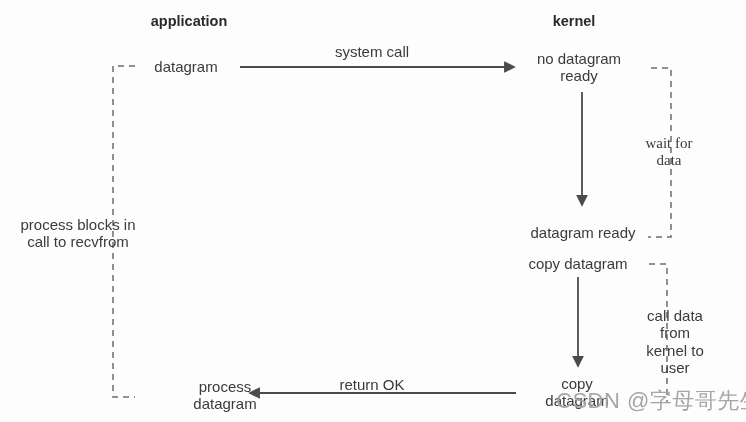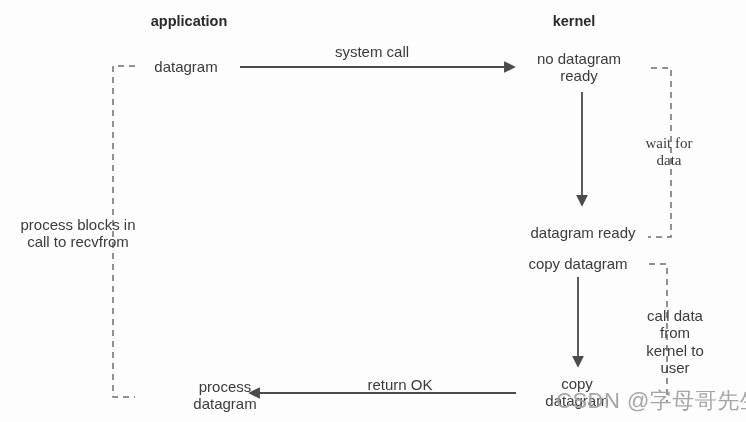--- a/index.html
+++ b/index.html
@@ -103,17 +103,17 @@
   <div class="txt" style="left:669px; top:135px;font-family:Liberation Serif, serif;">wait for
 data</div>
   <div class="txt" style="left:583px; top:224px;">datagram ready</div>
   <div class="txt" style="left:578px; top:255px;">copy datagram</div>
   <div class="txt" style="left:675px; top:307px;">call data from
 kernel to user</div>
   <div class="txt" style="left:577px; top:375px;">copy
 datagram</div>
 
   <div class="txt" style="left:372px; top:43px;">system call</div>
-  <div class="txt" style="left:372px; top:376px;margin-left:28px;">return OK</div>
+  <div class="txt" style="left:372px; top:376px;">return OK</div>
 
   <div class="watermark">CSDN @字母哥先生</div>
 
 </div>
 
 </body></html>

